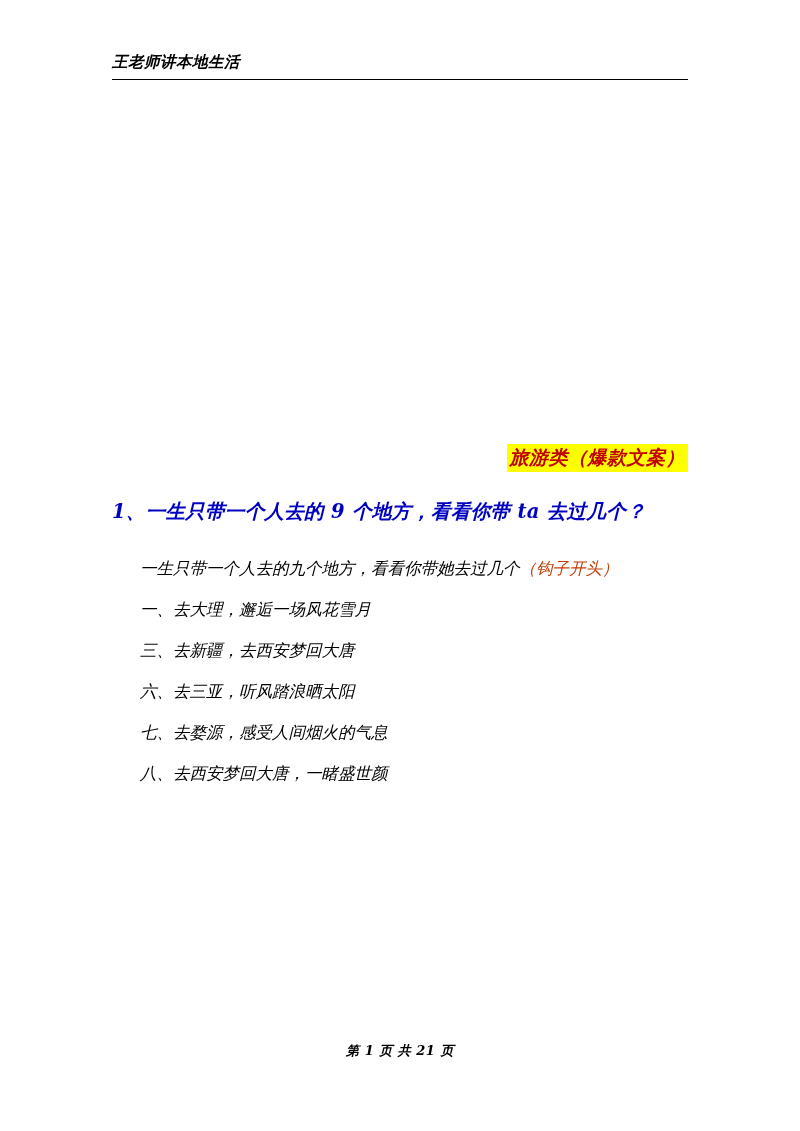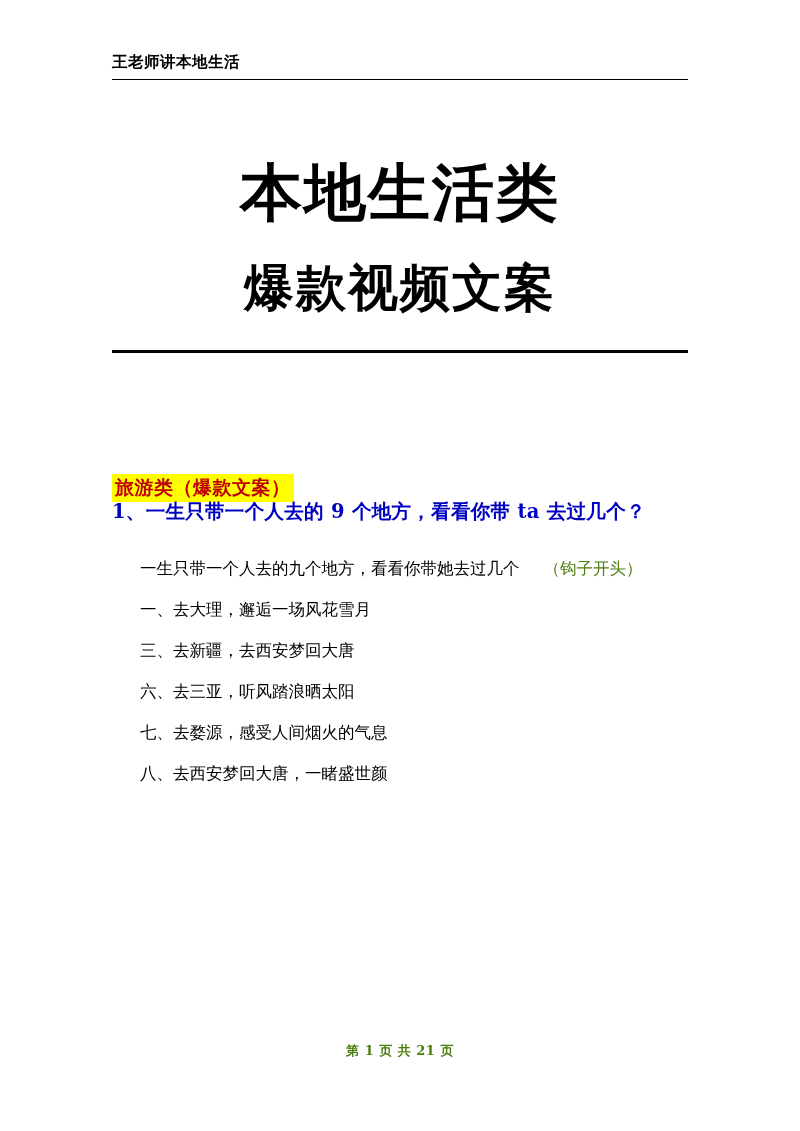--- a/index.html
+++ b/index.html
@@ -14,20 +14,21 @@
     color: #000000;
     position: relative;
     overflow: hidden;
   }
   .page {
     width: 800px;
     height: 1131px;
     box-sizing: border-box;
     padding: 0;
     position: relative;
+    font-style: italic;
   }
 
   
   .header {
     position: absolute;
     top: 52px;
     left: 112px;
     width: 576px;
   }
   .header-title {
@@ -70,24 +71,24 @@
   }
   .title-rule {
     margin-top: 22px;
     border-bottom: 3px solid #000;
     width: 576px;
   }
 
   
   .section-label-wrap {
     position: absolute;
-    top: 474px;
+    top: 444px;
     left: 112px;
     width: 576px;
-    text-align: left;
+    text-align: right;
   }
   .section-label {
     display: inline-block;
     background: #ffff00;
     color: #c00000;
     font-family: "DejaVu Serif", "Liberation Serif", serif;
     font-weight: bold;
     font-size: 19px;
     padding: 1px 3px;
     letter-spacing: 0.5px;
@@ -115,53 +116,47 @@
   }
   .para {
     font-family: "DejaVu Serif", "Liberation Serif", serif;
     font-size: 16.5px;
     line-height: 41px;
     color: #000;
     padding-left: 28px;
     white-space: nowrap;
   }
   .para .hook {
-    color: #4d7c0f;
-    margin-left: 24px;
+    color: #c2410c;
   }
 
   
   .footer {
     position: absolute;
     top: 1042px;
     left: 0;
     width: 800px;
     text-align: center;
     font-family: "DejaVu Serif", "Liberation Serif", serif;
     font-weight: bold;
     font-size: 13px;
-    color: #4d7c0f;
+    color: #000000;
     letter-spacing: 0.5px;
   }
 </style>
 </head>
 <body>
 
 <div class="page">
 
   <div class="header">
     <div class="header-title">王老师讲本地生活</div>
     <div class="header-rule"></div>
   </div>
 
-  <div class="title-block">
-    <div class="title-line1">本地生活类</div>
-    <div class="title-line2">爆款视频文案</div>
-    <div class="title-rule"></div>
-  </div>
 
   <div class="section-label-wrap">
     <span class="section-label">旅游类（爆款文案）</span>
   </div>
 
   <div class="item-heading">1、一生只带一个人去的 9 个地方，看看你带 ta 去过几个？</div>
 
   <div class="body-area">
     <div class="para"><span>一生只带一个人去的九个地方，看看你带她去过几个</span><span class="hook">（钩子开头）</span></div>
     <div class="para">一、去大理，邂逅一场风花雪月</div>

